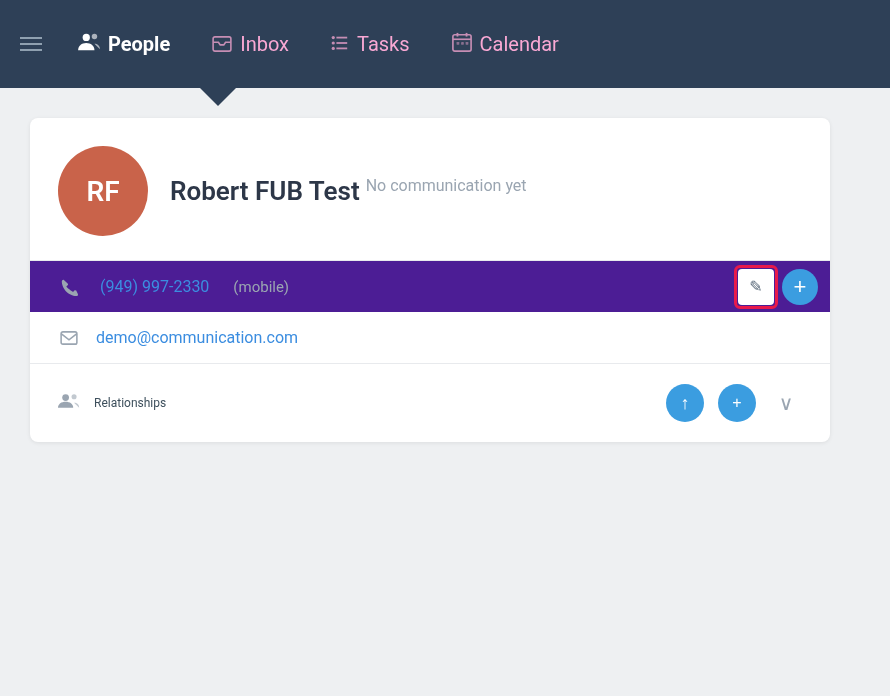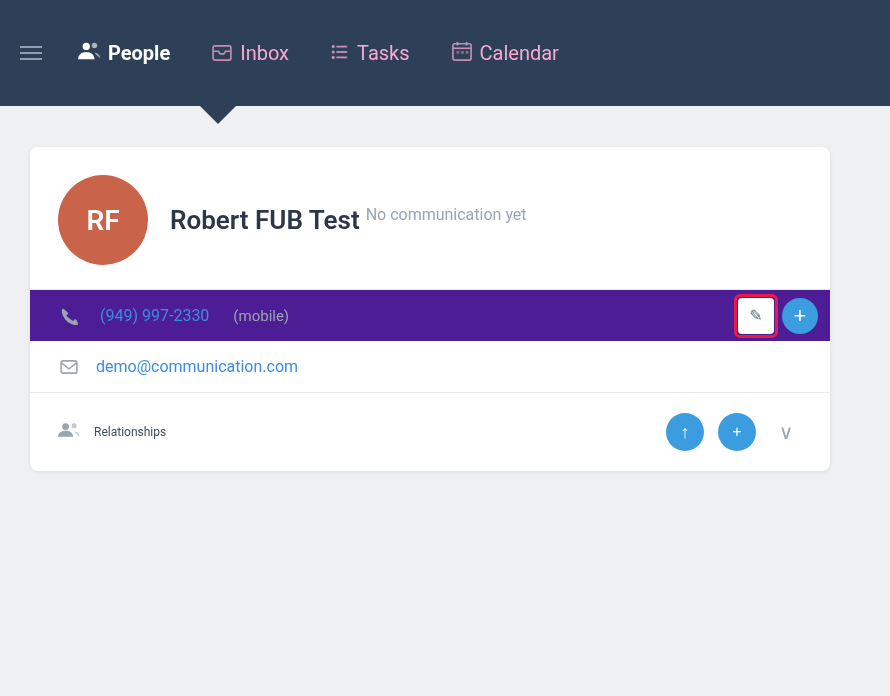--- a/index.html
+++ b/index.html
@@ -7,21 +7,21 @@
       font-family: -apple-system, BlinkMacSystemFont, 'Segoe UI', Roboto, sans-serif;
       background: #eef0f2;
       width: 890px;
       height: 696px;
       overflow: hidden;
     }
 
     
     .top-nav {
       background: #2e4057;
-      height: 106px;
+      height: 88px;
       display: flex;
       align-items: center;
       padding: 0 20px;
       gap: 10px;
       position: relative;
     }
     .nav-hamburger {
       color: #8fa0b0;
       font-size: 22px;
       cursor: pointer;
@@ -66,21 +66,21 @@
       left: 200px;
       width: 0;
       height: 0;
       border-left: 18px solid transparent;
       border-right: 18px solid transparent;
       border-top: 18px solid #2e4057;
     }
 
     
     .main-content {
-      padding: 41px 30px 0 30px;
+      padding: 30px 30px 0 30px;
     }
 
     
     .contact-card {
       background: #ffffff;
       border-radius: 8px;
       overflow: hidden;
       max-width: 800px;
       box-shadow: 0 1px 4px rgba(0,0,0,0.08);
     }

